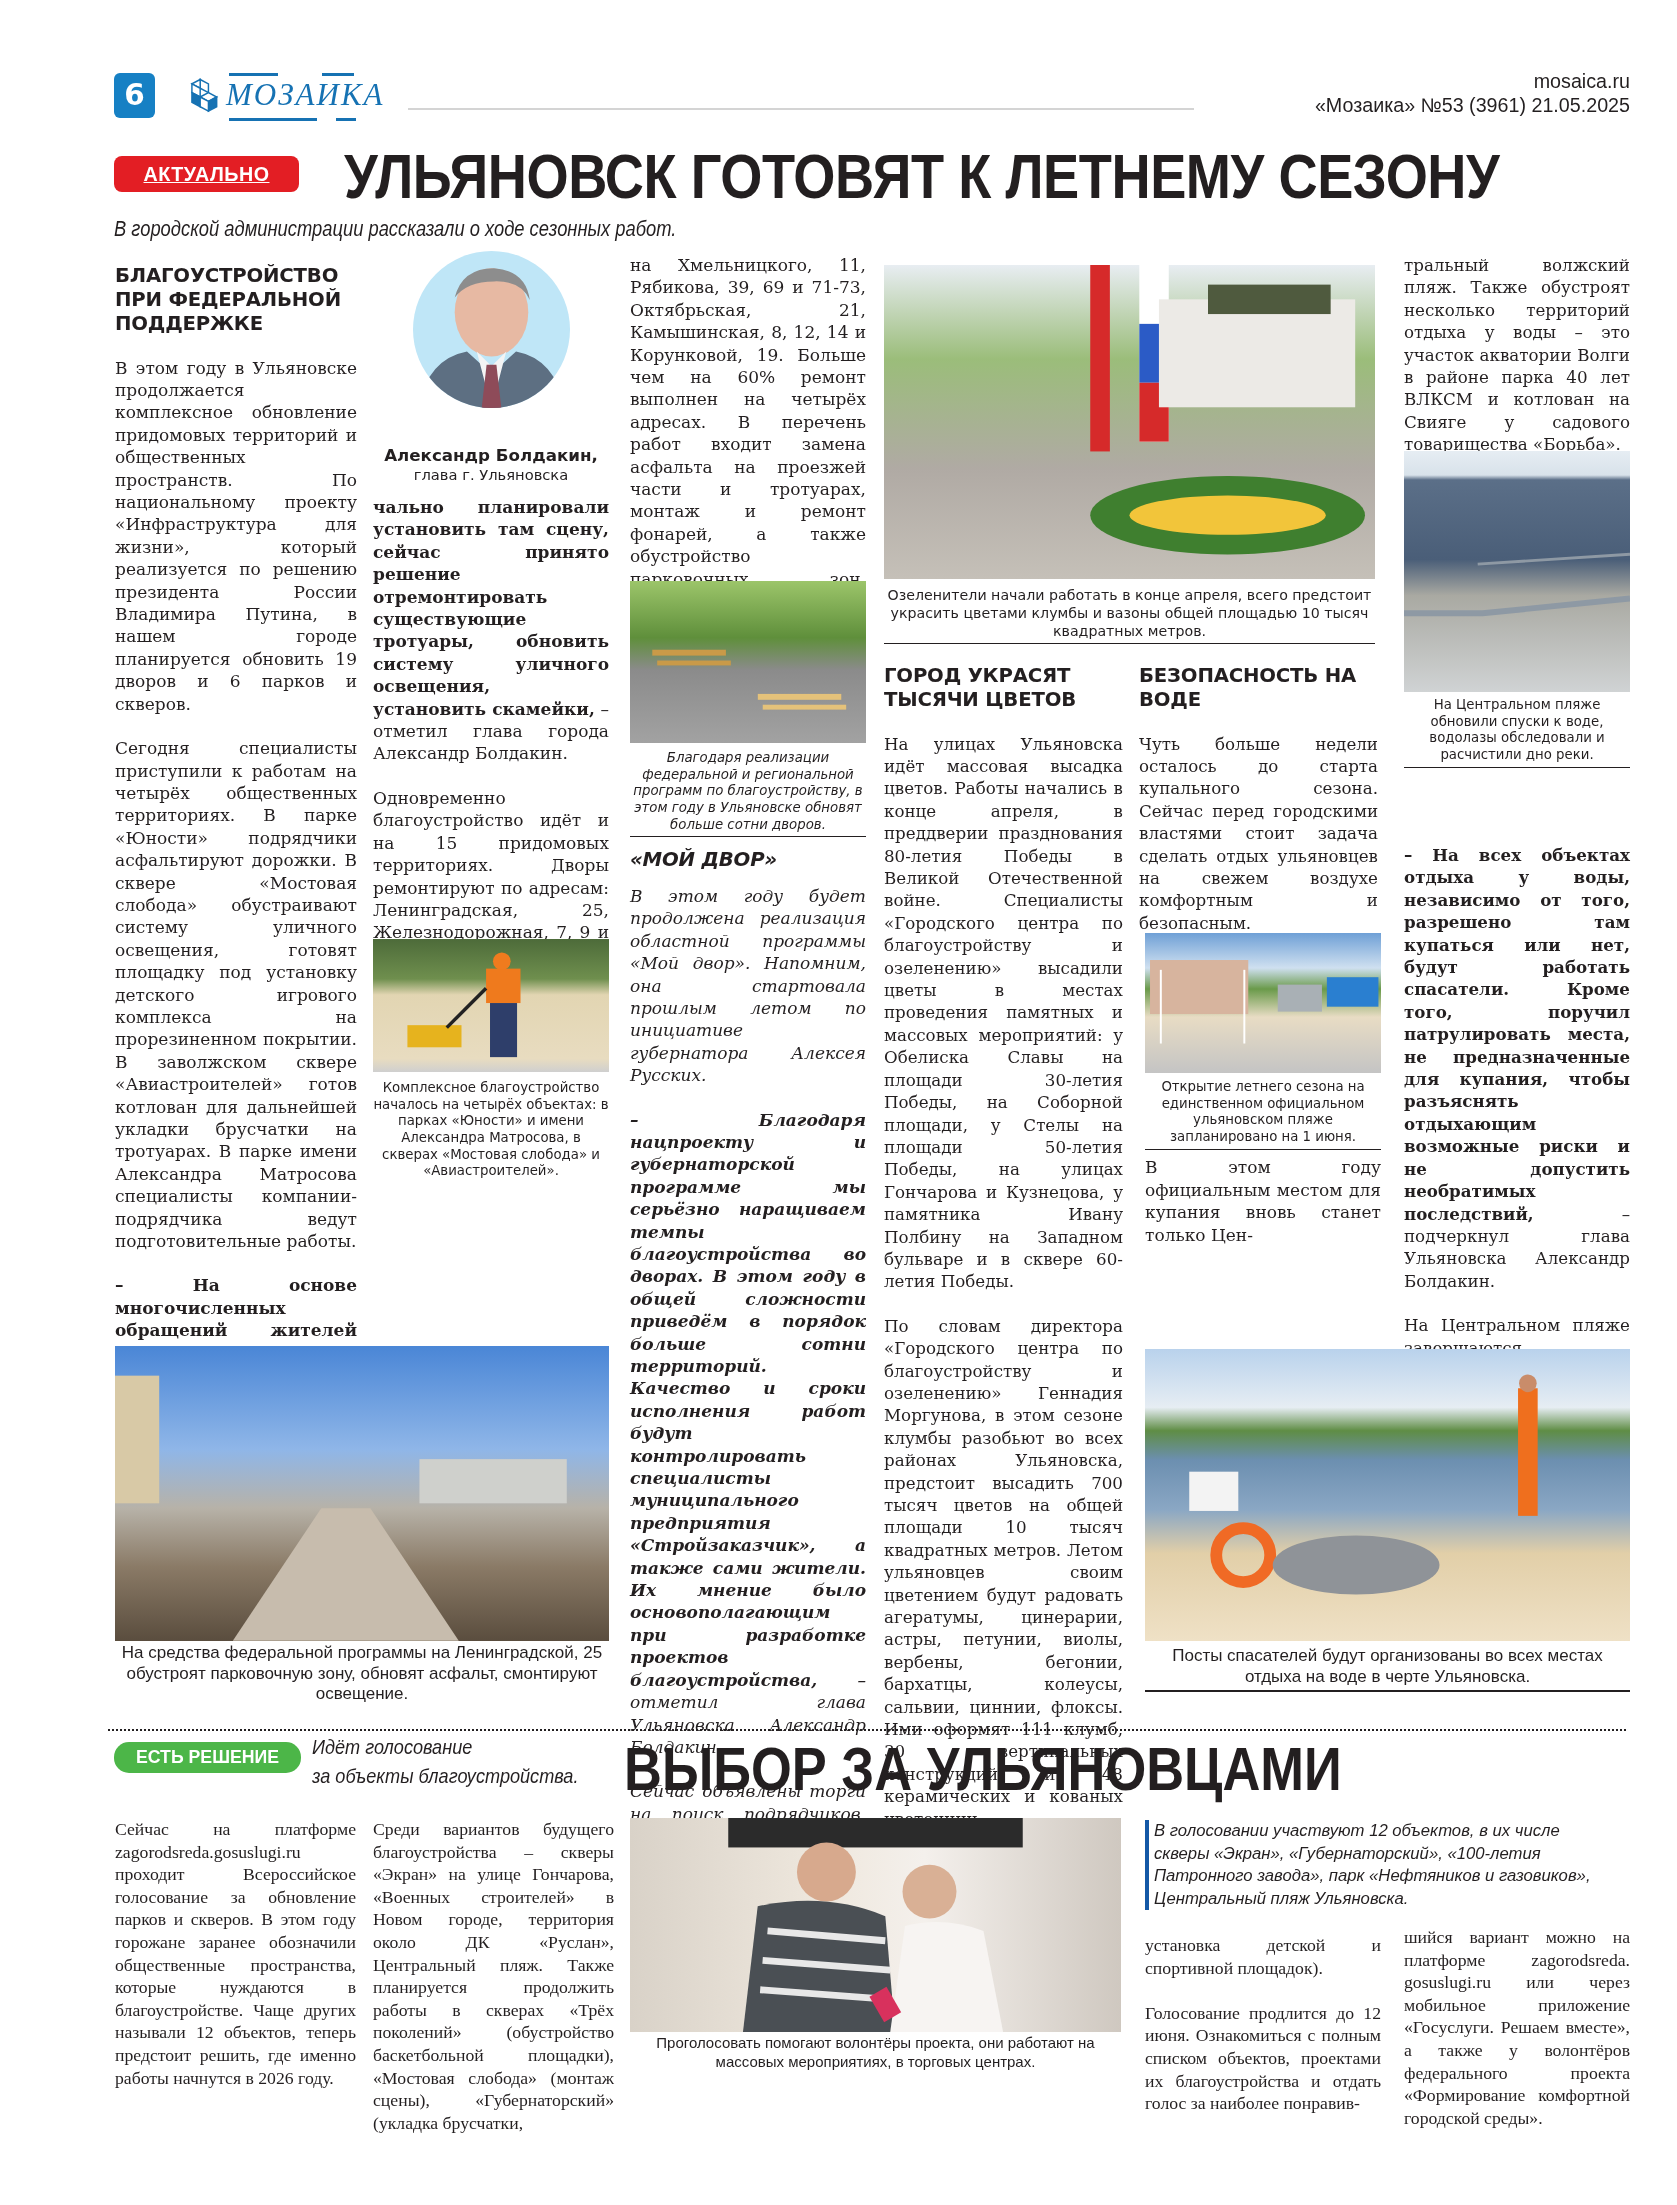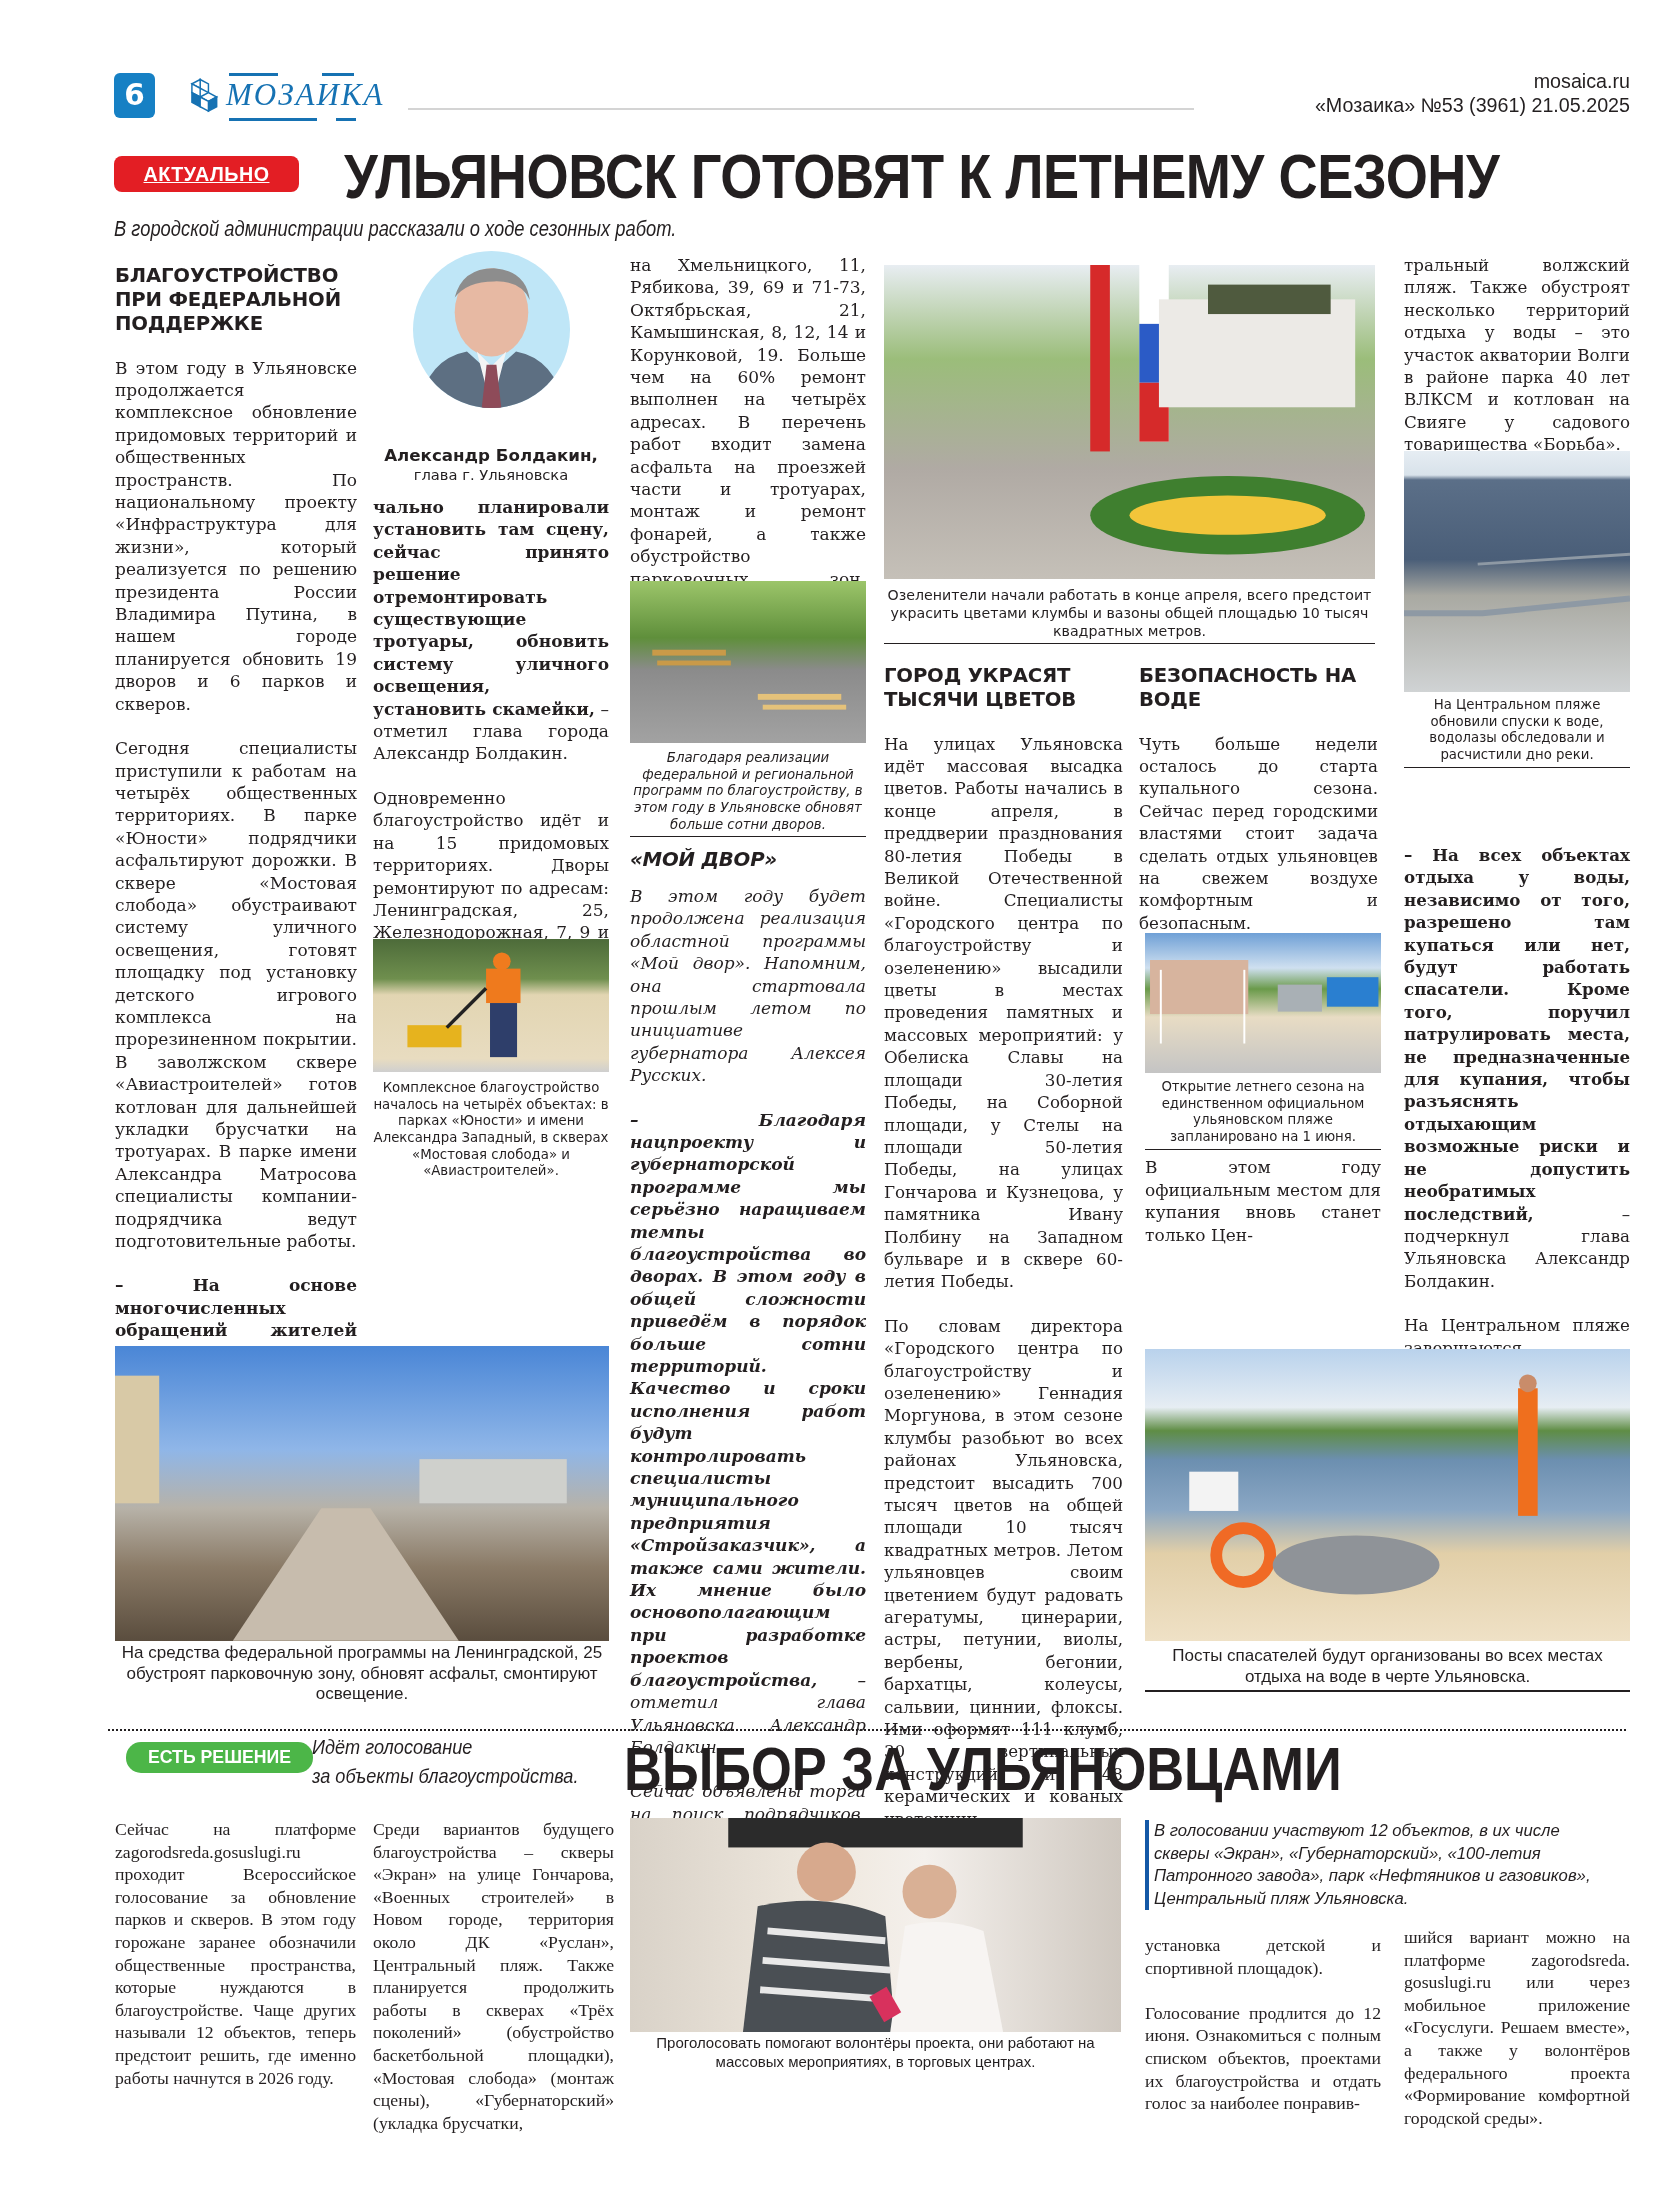--- a/index.html
+++ b/index.html
@@ -31,21 +31,21 @@
 
   .photo { position: absolute; overflow: hidden; }
 
   
   .portrait { left: 413px; top: 251px; width: 157px; height: 157px; border-radius: 50%; background: #bfe6f7; overflow: hidden; }
   .author-name { left: 373px; top: 445px; width: 236px; text-align: center; font-family: "DejaVu Sans", sans-serif; font-weight: bold; font-size: 16.7px; }
   .author-role { left: 373px; top: 466px; width: 236px; text-align: center; font-family: "DejaVu Sans", sans-serif; font-size: 14.7px; }
 
   
   .dotted { left: 108px; top: 1729px; width: 1518px; height: 0; border-top: 2.5px dotted #231f20; }
-  .tag-green { left: 114px; top: 1742px; width: 187px; height: 30.5px; background: #4cb648; border-radius: 15px; color: #fff; font-family: "Liberation Sans", sans-serif; font-weight: bold; font-size: 17.7px; text-align: center; line-height: 30.5px; margin-left: 12px; }
+  .tag-green { left: 114px; top: 1742px; width: 187px; height: 30.5px; background: #4cb648; border-radius: 15px; color: #fff; font-family: "Liberation Sans", sans-serif; font-weight: bold; font-size: 17.7px; text-align: center; line-height: 30.5px; }
   .kicker { left: 312px; top: 1733px; font-family: "Liberation Sans", sans-serif; font-style: italic; font-size: 20.6px; line-height: 28.5px; transform: scaleX(0.88); transform-origin: left top; white-space: nowrap; }
   .title2 { left: 624px; top: 1735px; font-family: "Liberation Sans", sans-serif; font-weight: bold; font-size: 61px; line-height: 69px; white-space: nowrap; transform: scaleX(0.86); transform-origin: left top; }
 
   .col2 { position: absolute; font-family: "Liberation Serif", serif; font-size: 17.7px; line-height: 22.6px; text-align: justify; }
   .col2 p { margin-bottom: 22.6px; }
   .quote { left: 1145px; top: 1820px; width: 472px; border-left: 4.4px solid #1458a6; padding-left: 5px; font-family: "Liberation Sans", sans-serif; font-style: italic; font-size: 16.7px; line-height: 22.6px; }
 </style>
 </head>
 <body>
 
@@ -101,21 +101,21 @@
 <div class="photo" style="left:373px;top:939px;width:236px;height:133px;background:linear-gradient(180deg,#4d6b3a 0%,#6f8f4e 30%,#e2d5b2 42%,#e8dcc0 90%,#cfcfcf 100%);">
   <svg width="236" height="133" viewBox="0 0 480 270">
     <rect x="230" y="60" width="70" height="70" fill="#ef7a1d"></rect>
     <circle cx="262" cy="45" r="18" fill="#f07b1e"></circle>
     <rect x="238" y="130" width="55" height="110" fill="#2e3e6a"></rect>
     <rect x="70" y="175" width="110" height="45" fill="#e6b31e"></rect>
     <line x1="150" y1="180" x2="230" y2="100" stroke="#222" stroke-width="7"></line>
   </svg>
 </div>
 <div class="col" style="left:373px;top:1076px;width:236px;">
-  <div class="caption">Комплексное благоустройство началось на четырёх объектах: в парках «Юности» и имени Александра Западный, в скверах «Мостовая слобода» и «Авиастроителей».</div>
+  <div class="caption">Комплексное благоустройство началось на четырёх объектах: в парках «Юности» и имени Александра Матросова, в скверах «Мостовая слобода» и «Авиастроителей».</div>
 </div>
 
 <div class="col" style="left:630px;top:254px;width:236px;">
   <p style="margin-bottom:0">на Хмельницкого, 11, Рябикова, 39, 69 и 71-73, Октябрьская, 21, Камышинская, 8, 12, 14 и Корунковой, 19. Больше чем на 60% ремонт выполнен на четырёх адресах. В перечень работ входит замена асфальта на проезжей части и тротуарах, монтаж и ремонт фонарей, а также обустройство парковочных зон, установка скамеек и урн около подъездов.</p>
 </div>
 <div class="photo" style="left:630px;top:581px;width:236px;height:162px;background:linear-gradient(180deg,#9cc56a 0%,#5f8f3b 35%,#8b8b8b 55%,#a2a2a2 100%);">
   <svg width="236" height="162" viewBox="0 0 480 330">
     <rect x="45" y="140" width="150" height="12" fill="#c99a48"></rect>
       <rect x="55" y="162" width="150" height="10" fill="#c99a48"></rect>
     <rect x="260" y="230" width="170" height="12" fill="#e5c27a"></rect>

